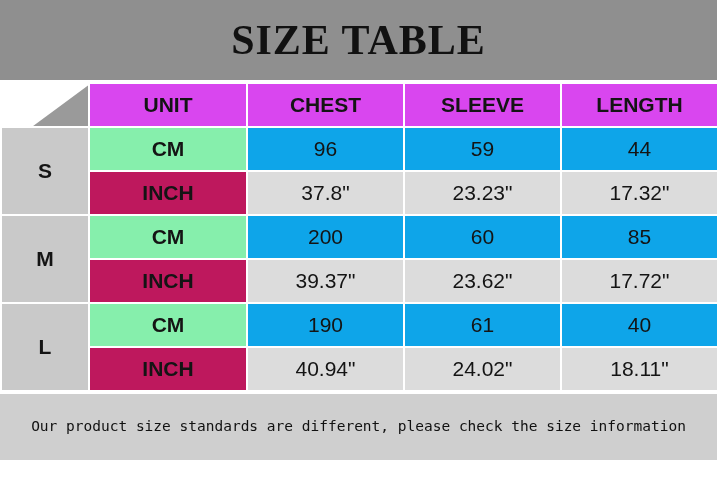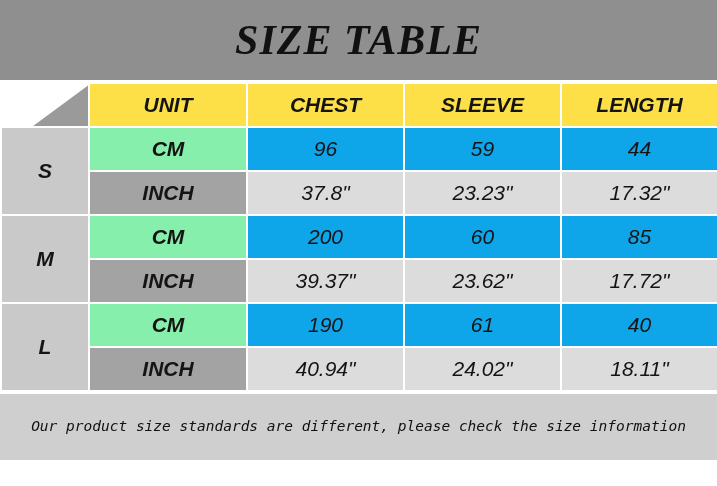--- a/index.html
+++ b/index.html
@@ -12,21 +12,20 @@
     background: #ffffff;
     font-family: "Liberation Sans", sans-serif;
     overflow: hidden;
   }
   .sheet {
     width: 717px;
     height: 486px;
     position: relative;
     background: #ffffff;
     box-sizing: border-box;
-    font-style: italic;
   }
   .title-bar {
     height: 82px;
     background: #8f8f8f;
     display: flex;
     align-items: center;
     justify-content: center;
     border-bottom: 2px solid #ffffff;
     box-sizing: border-box;
   }
@@ -51,21 +50,21 @@
     padding: 0;
     height: 42px;
   }
   .col-corner { width: 88px; }
   .col-unit   { width: 158px; }
   .col-chest  { width: 157px; }
   .col-sleeve { width: 157px; }
   .col-length { width: 157px; }
 
   .header-cell {
-    background: #fde047;
+    background: #d946ef;
     font-weight: bold;
     font-size: 23px;
     height: 65px;
   }
   .corner-cell {
     background: #9a9a9a;
     position: relative;
     overflow: hidden;
     height: 65px;
     padding: 0;
@@ -84,21 +83,21 @@
     font-weight: bold;
     font-size: 23px;
   }
   .unit-cell {
     background: #86efac;
     font-weight: bold;
   }
   .val-cell {
     background: #0ea5e9;
   }
-  .unit-cell.alt { background: #a3a3a3; }
+  .unit-cell.alt { background: #be185d; }
   .val-cell.alt  { background: #dcdcdc; }
 
   .footer {
     background: #cfcfcf;
     border-top: 2px solid #ffffff;
     box-sizing: border-box;
     height: 68px;
     display: flex;
     flex-direction: row;
     align-items: center;

